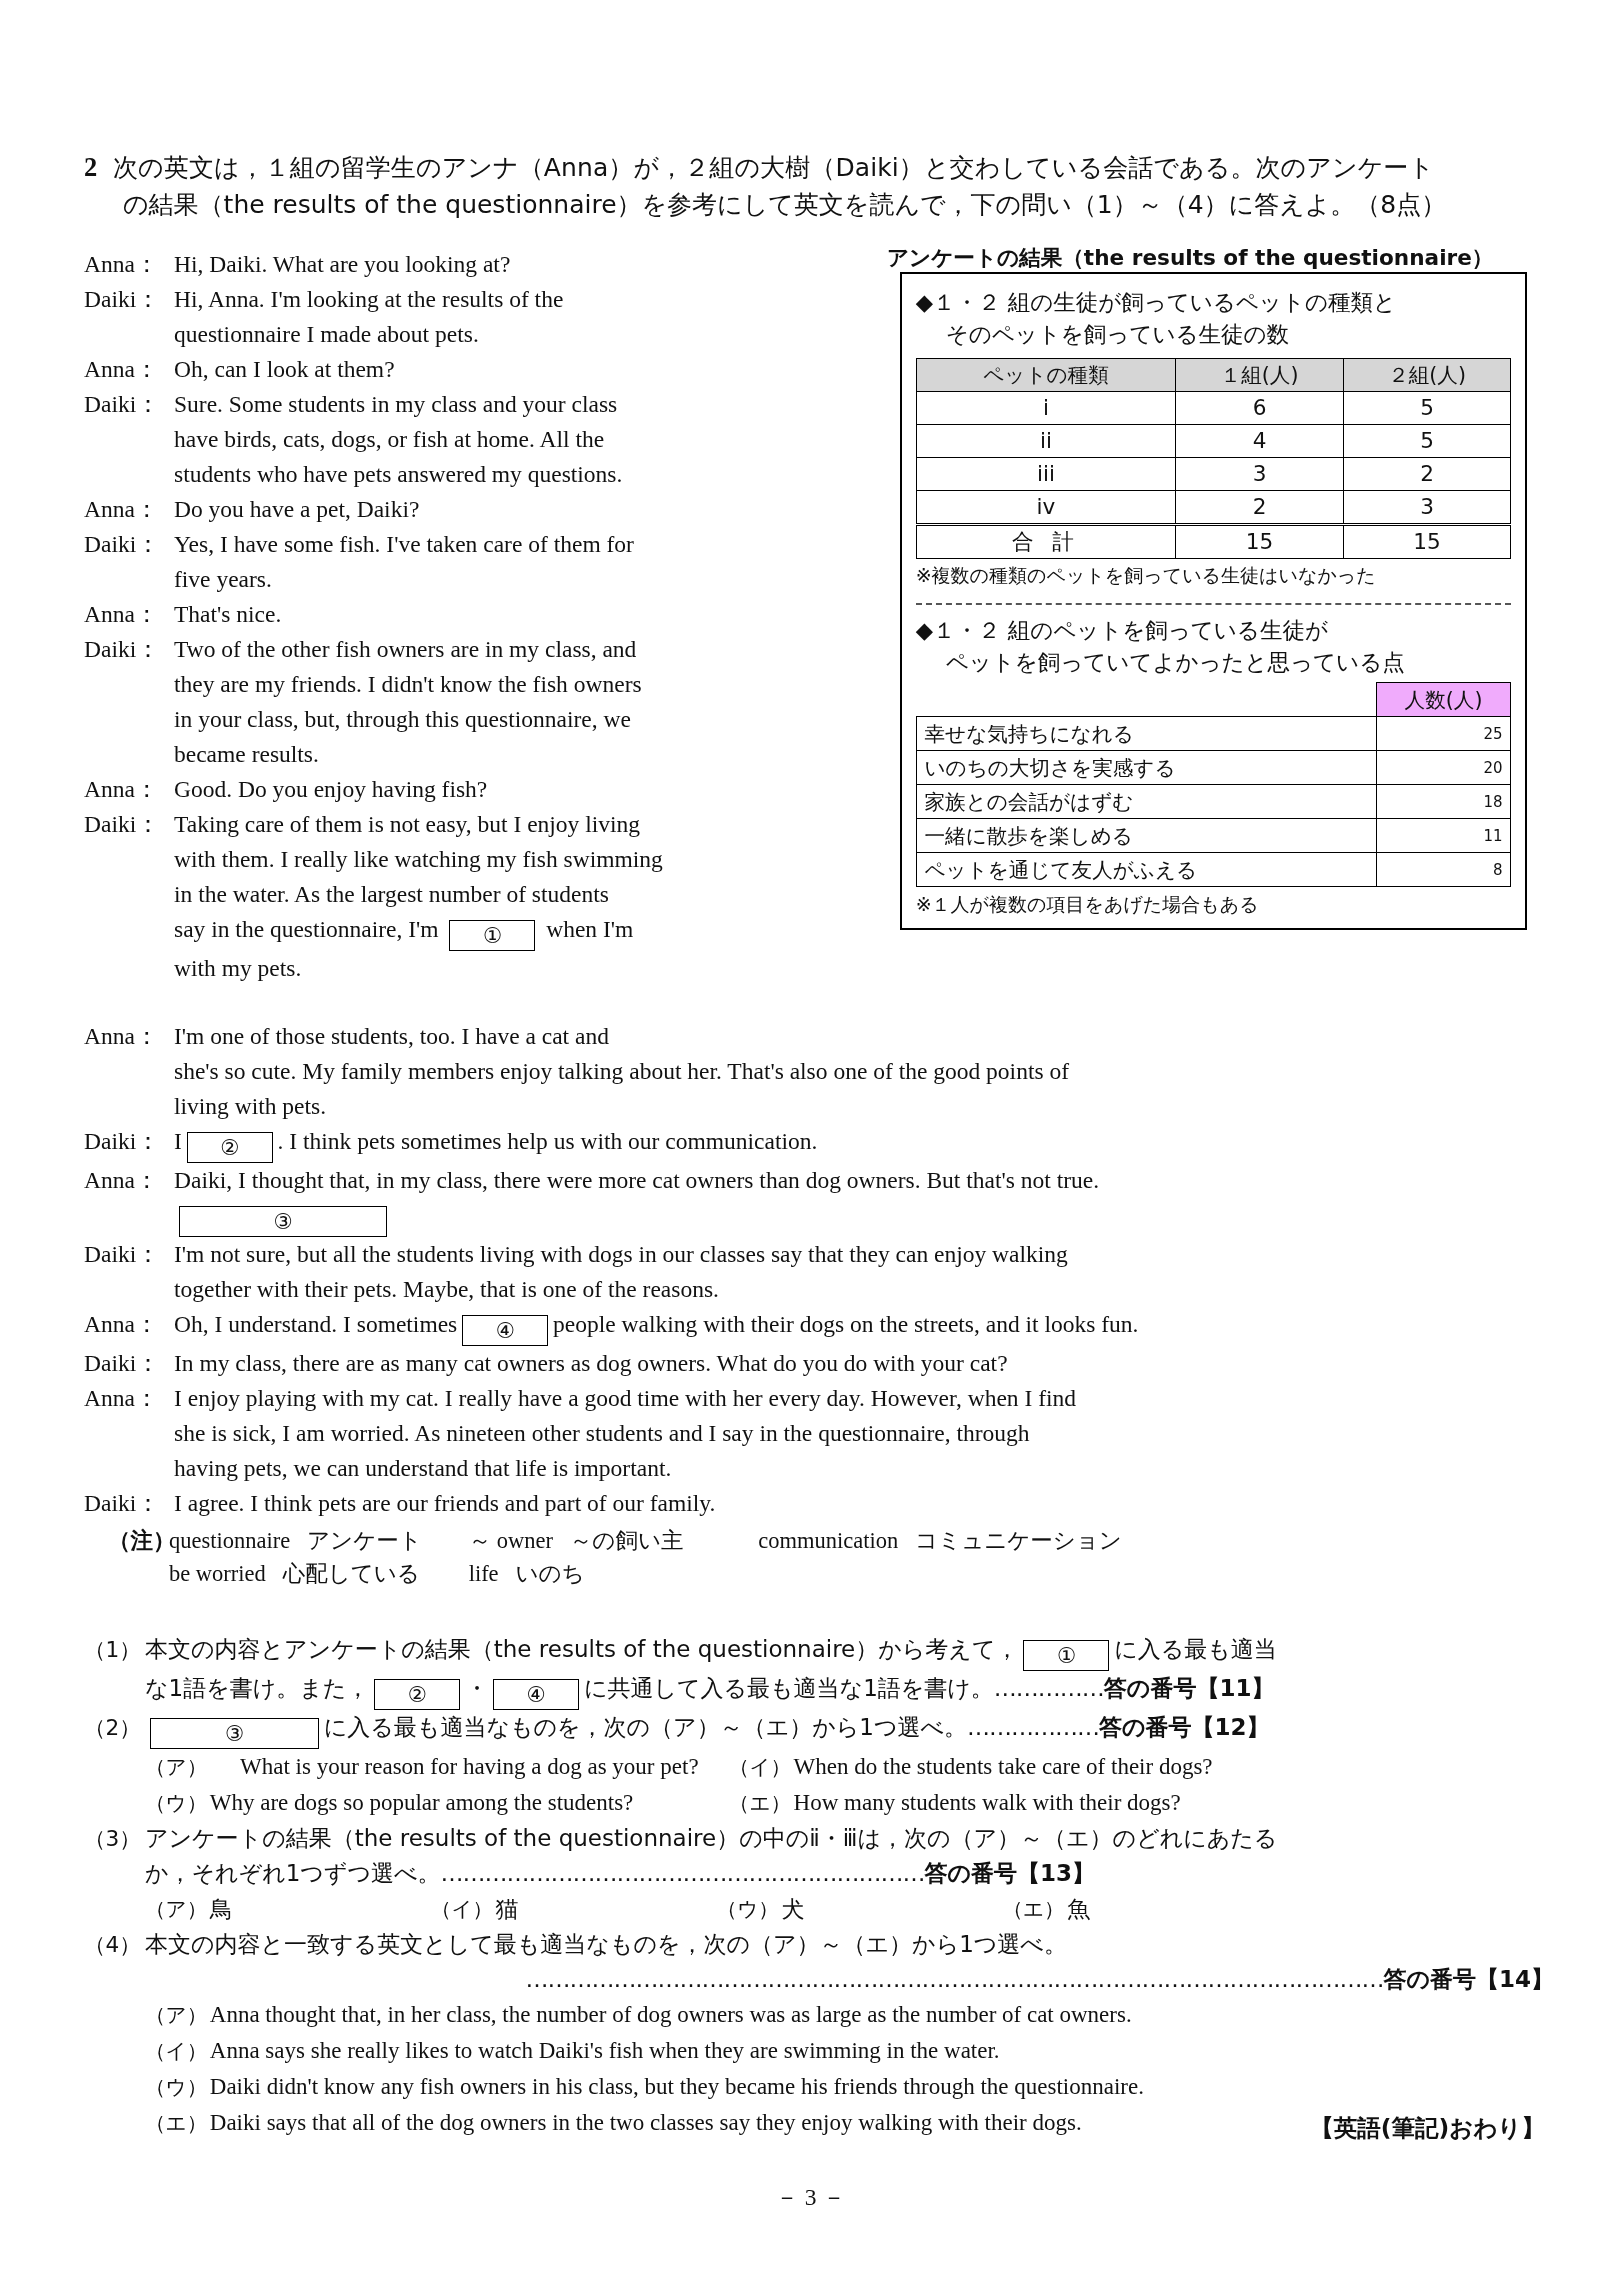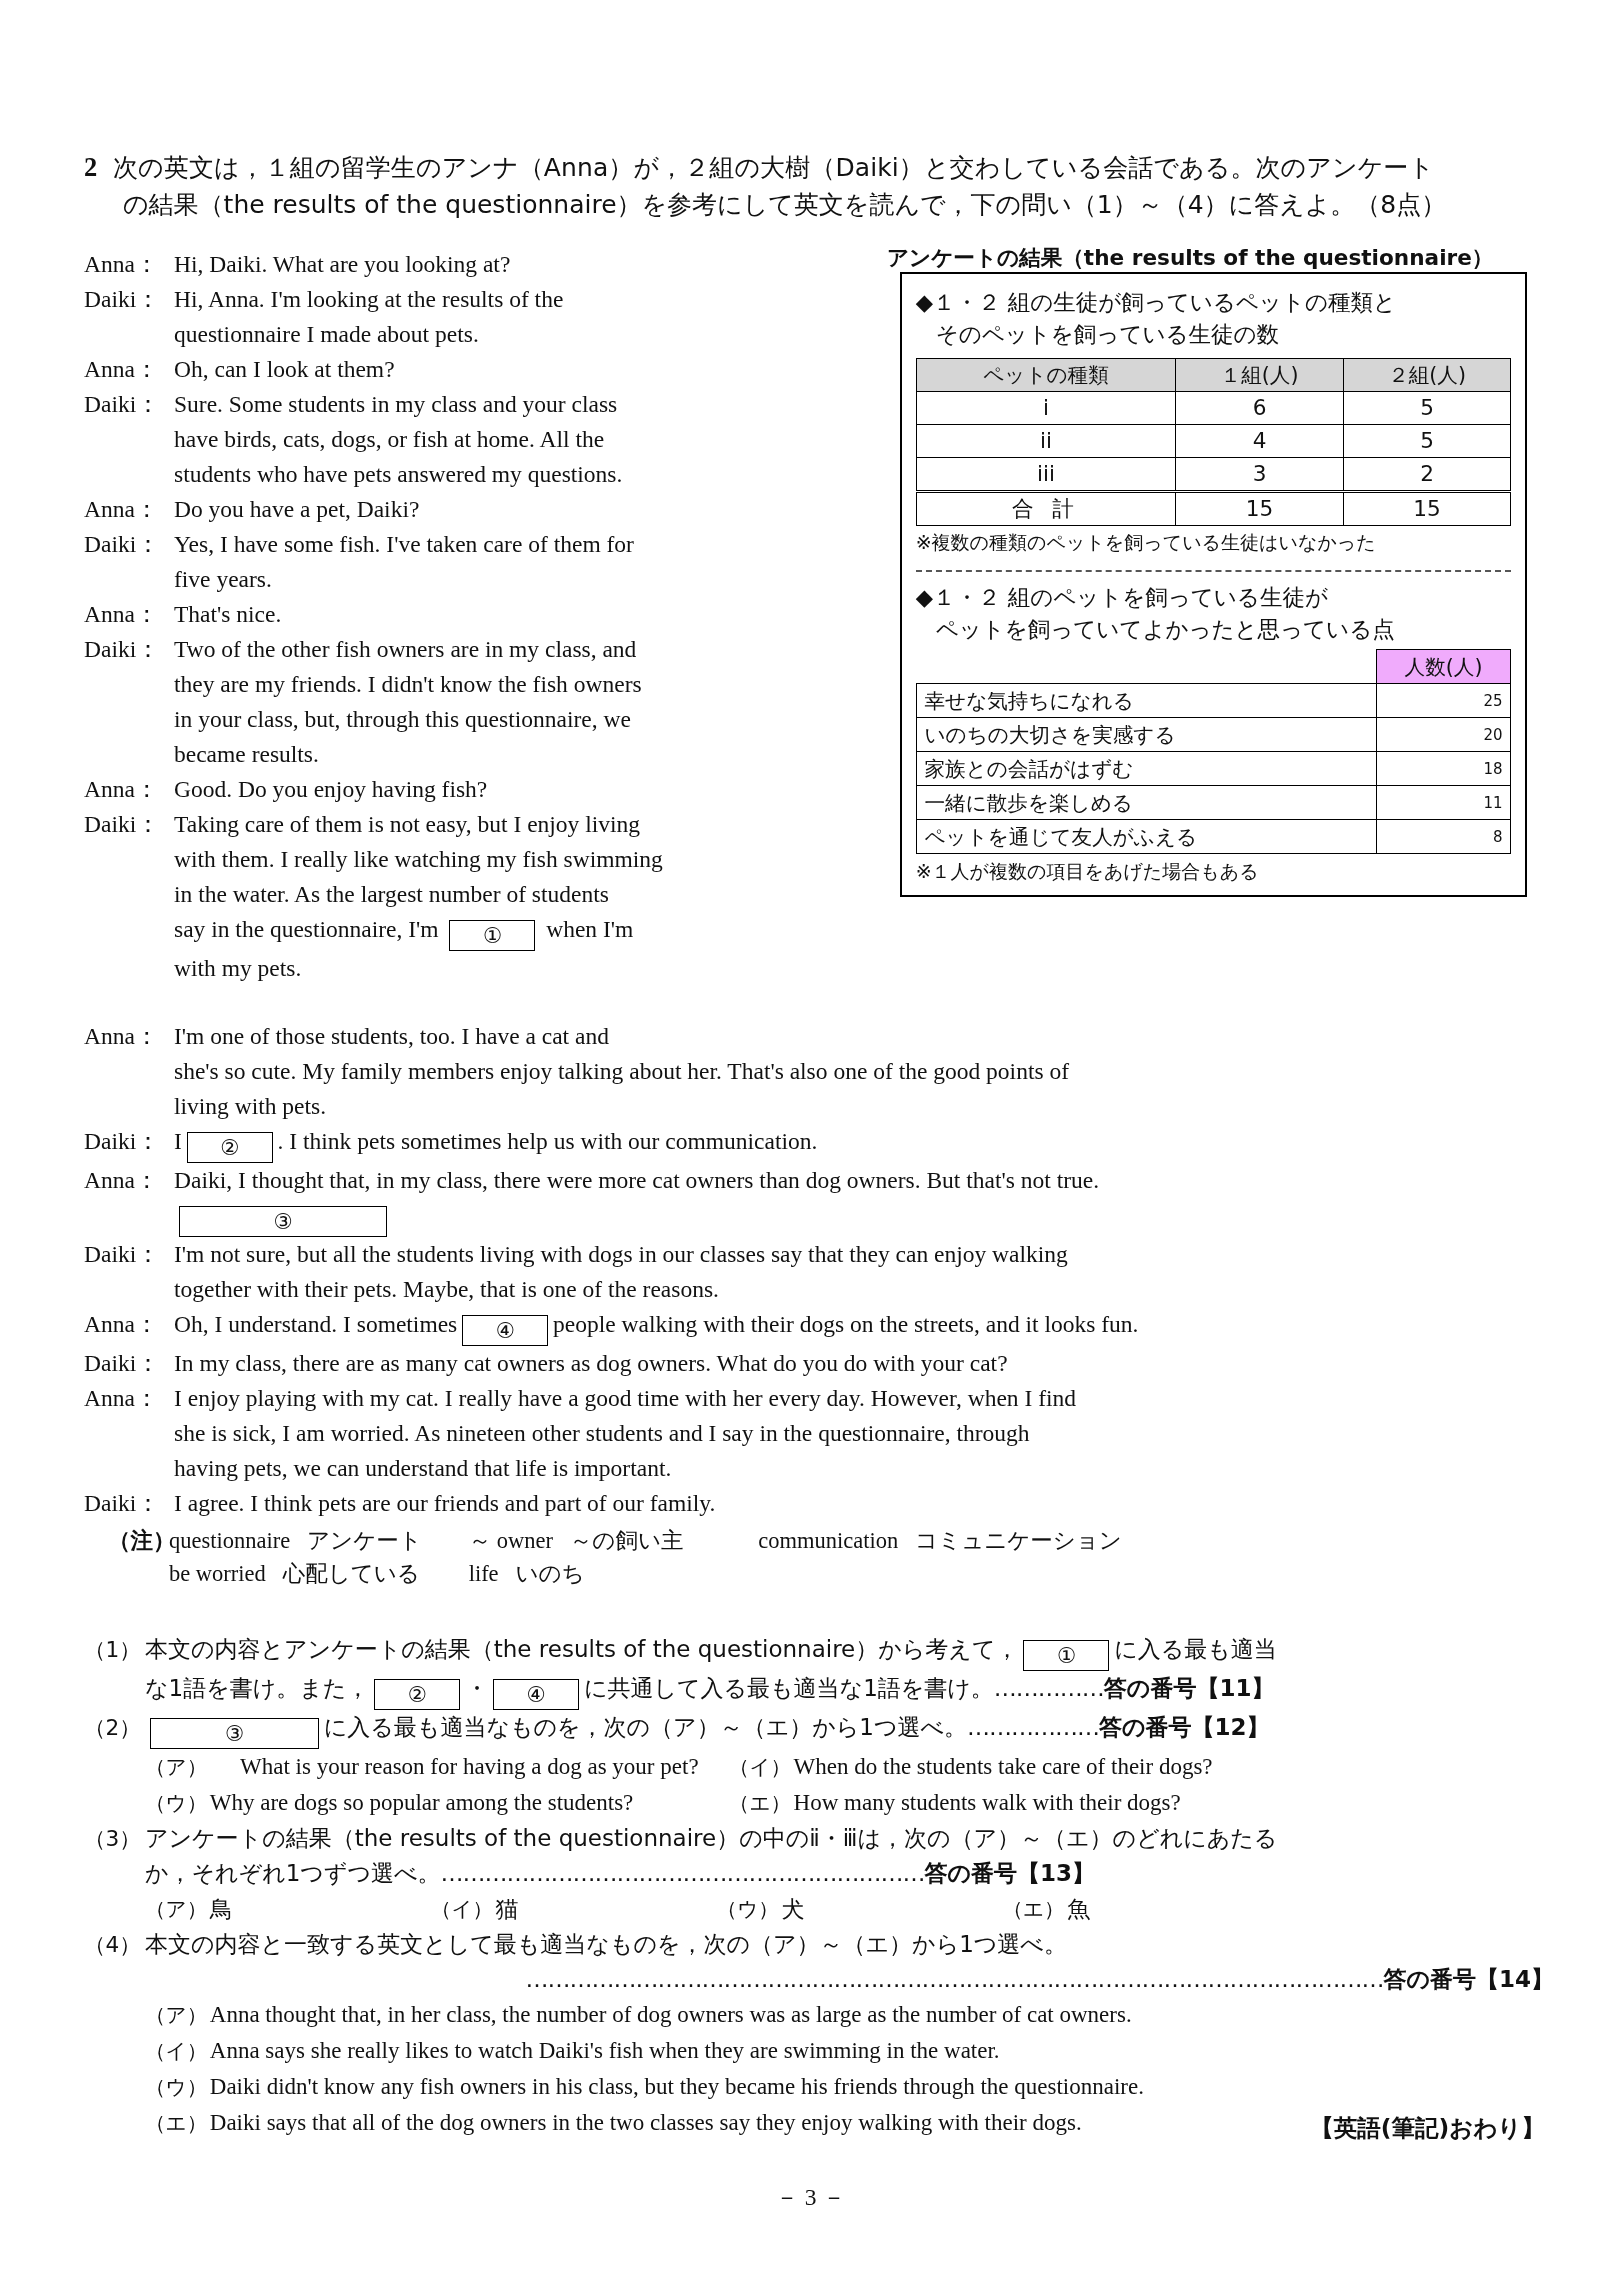--- a/index.html
+++ b/index.html
@@ -36,21 +36,21 @@
         font-family:"DejaVu Sans",sans-serif;}
   .abox.w3{min-width:167px;}
   .abox.wide{min-width:206px;}
 
   
   .qn-title{position:absolute;left:887px;top:243px;font-size:21.6px;font-weight:bold;
             font-family:"DejaVu Sans","Liberation Sans",sans-serif;white-space:nowrap;}
   .qn-box{position:absolute;left:900px;top:272px;width:627px;border:2px solid #000;
           box-sizing:border-box;padding:11.8px 13.7px 9.8px 13.7px;background:#fff;}
   .sec-head{font-size:22.5px;line-height:32px;font-family:"DejaVu Sans","Liberation Sans",sans-serif;}
-  .sec-head .ind{display:block;margin-left:20px;}
+  .sec-head .ind{display:block;margin-left:30px;}
 
   table.t{border-collapse:collapse;width:100%;margin-top:7.8px;font-size:21.6px;}
   table.t td,table.t th{border:1.5px solid #000;text-align:center;height:32px;padding:0 3.9px;
       font-family:"DejaVu Sans","Liberation Sans",sans-serif;font-weight:normal;}
   table.t thead th{background:#d6d6d6;font-size:20.6px;}
   table.t td.rn{font-family:"DejaVu Sans",sans-serif;}
   table.t tr.total td{border-top:3.4px double #000;}
   table.t td.lbl{text-align:center;letter-spacing:5.9px;}
 
   .note{font-size:19px;margin-top:4.9px;font-family:"DejaVu Sans","Liberation Sans",sans-serif;
@@ -195,20 +195,25 @@
         <tr>
           <td class="rn">ii</td>
           <td>4</td>
           <td>5</td>
         </tr>
         <tr>
           <td class="rn">iii</td>
           <td>3</td>
           <td>2</td>
         </tr>
+        <tr>
+          <td class="rn">iv</td>
+          <td>2</td>
+          <td>3</td>
+        </tr>
         <tr class="total">
           <td class="lbl">合  計</td>
           <td>15</td>
           <td>15</td>
         </tr>
       </tbody>
     </table>
 
     <div class="note">※複数の種類のペットを飼っている生徒はいなかった</div>
 

